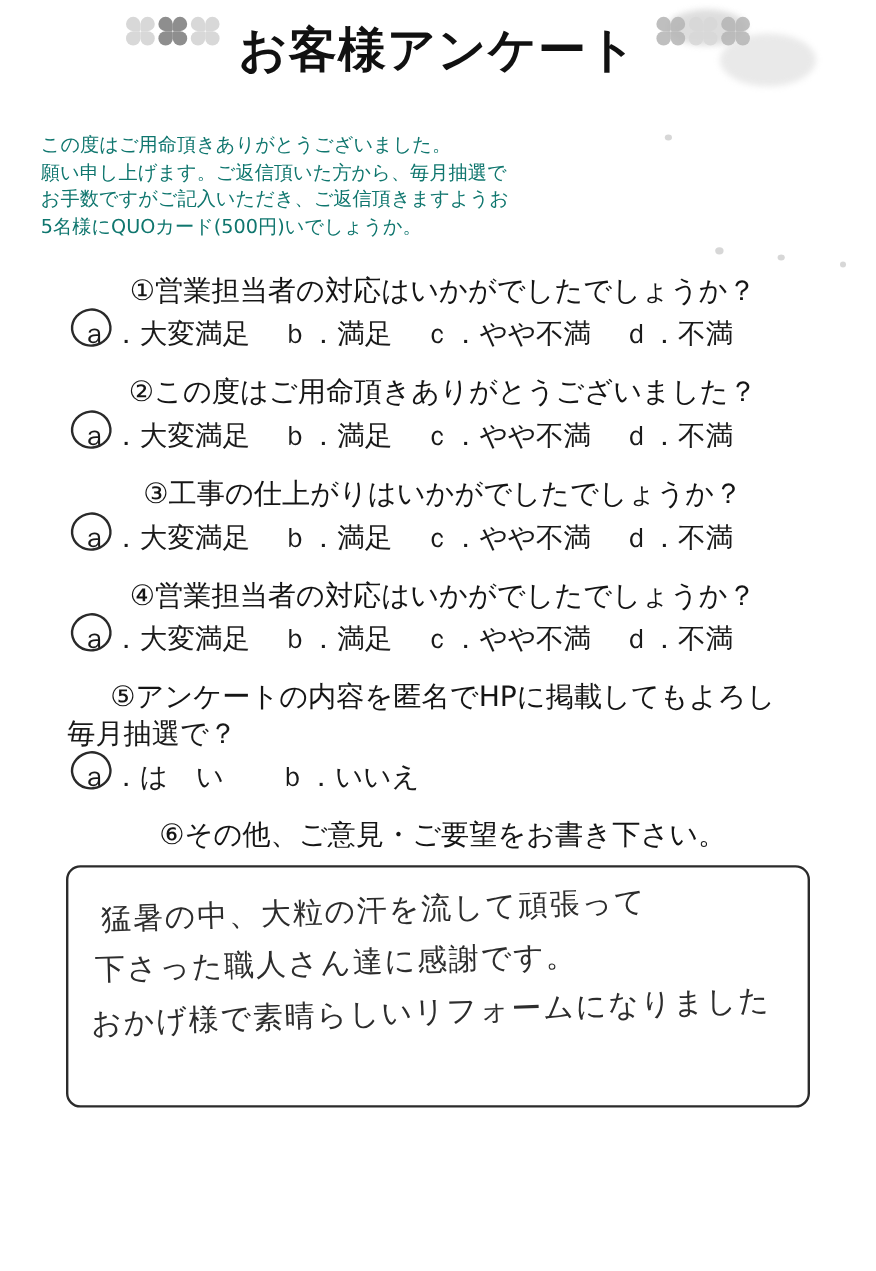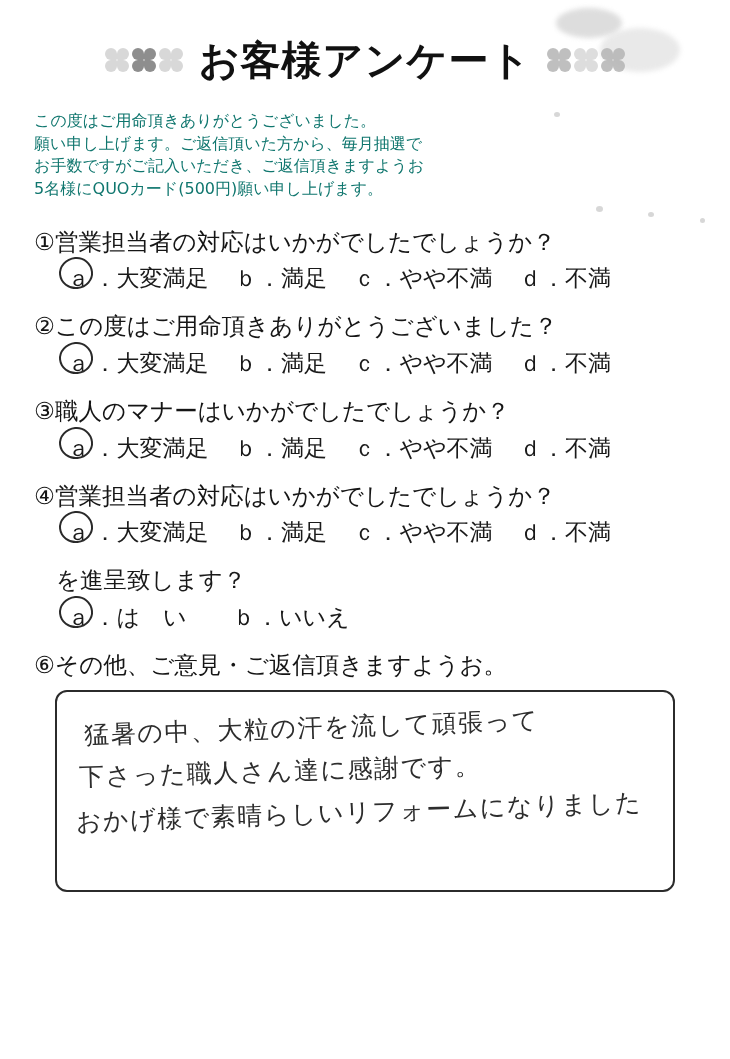--- a/index.html
+++ b/index.html
@@ -19,21 +19,21 @@
     position: relative;
     width: 730px;
     height: 1059px;
     box-sizing: border-box;
     padding: 0 26px;
   }
 
   
   .header {
     display: flex;
-    align-items: center;
+    align-items: flex-start;
     justify-content: center;
     height: 92px;
     padding-top: 14px;
     position: relative;
   }
   .title {
     font-size: 40px;
     font-weight: bold;
     letter-spacing: 1px;
     white-space: nowrap;
@@ -87,20 +87,21 @@
   
   .questions {
     margin: 26px 0 0 8px;
   }
   .q-block { margin-bottom: 17px; }
   .q-text {
     font-size: 23.5px;
     line-height: 1.3;
     white-space: nowrap;
     color: #151515;
+    text-align: center;
   }
   .q-sub {
     font-size: 23.5px;
     line-height: 1.3;
     margin-left: 22px;
   }
   .options {
     display: flex;
     align-items: center;
     margin: 6px 0 0 30px;
@@ -216,21 +217,21 @@
           <span></span>
           <span></span>
         </div>
     </div>
   </div>
 
   <div class="intro">
     <div>この度はご用命頂きありがとうございました。</div>
     <div>願い申し上げます。ご返信頂いた方から、毎月抽選で</div>
     <div>お手数ですがご記入いただき、ご返信頂きますようお</div>
-    <div>5名様にQUOカード(500円)願い申し上げます。</div>
+    <div>5名様にQUOカード(500円)いでしょうか。</div>
   </div>
 
   <div class="questions">
 
     <div class="q-block">
       <div class="q-text"><span>①</span><span>営業担当者の対応はいかがでしたでしょうか？</span></div>
       <div class="options">
         <div class="opt circled">
             <span class="lbl">ａ</span>
             <span>．大変満足</span>
@@ -266,21 +267,21 @@
             <span>．やや不満</span>
           </div>
         <div class="opt">
             <span class="lbl">ｄ</span>
             <span>．不満</span>
           </div>
       </div>
     </div>
 
     <div class="q-block">
-      <div class="q-text"><span>③</span><span>職人のマナーはいかがでしたでしょうか？</span></div>
+      <div class="q-text"><span>③</span><span>工事の仕上がりはいかがでしたでしょうか？</span></div>
       <div class="options">
         <div class="opt circled">
             <span class="lbl">ａ</span>
             <span>．大変満足</span>
           </div>
         <div class="opt">
             <span class="lbl">ｂ</span>
             <span>．満足</span>
           </div>
         <div class="opt">
@@ -310,35 +311,36 @@
             <span>．やや不満</span>
           </div>
         <div class="opt">
             <span class="lbl">ｄ</span>
             <span>．不満</span>
           </div>
       </div>
     </div>
 
     <div class="q-block">
-      <div class="q-sub">を進呈致します？</div>
+      <div class="q-text"><span>⑤</span><span>アンケートの内容を匿名でHPに掲載してもよろし</span></div>
+      <div class="q-sub">毎月抽選で？</div>
       <div class="options">
         <div class="opt circled wide">
             <span class="lbl">ａ</span>
             <span>．は　い</span>
           </div>
         <div class="opt">
             <span class="lbl">ｂ</span>
             <span>．いいえ</span>
           </div>
       </div>
     </div>
 
     <div class="q-block" style="margin-bottom:6px;">
-      <div class="q-text"><span>⑥</span><span>その他、ご意見・ご返信頂きますようお。</span></div>
+      <div class="q-text"><span>⑥</span><span>その他、ご意見・ご要望をお書き下さい。</span></div>
     </div>
 
   </div>
 
   <div class="comment-box">
     <div class="handwriting">
       <div>猛暑の中、大粒の汗を流して頑張って</div>
       <div>下さった職人さん達に感謝です。</div>
       <div>おかげ様で素晴らしいリフォームになりました</div>
     </div>

